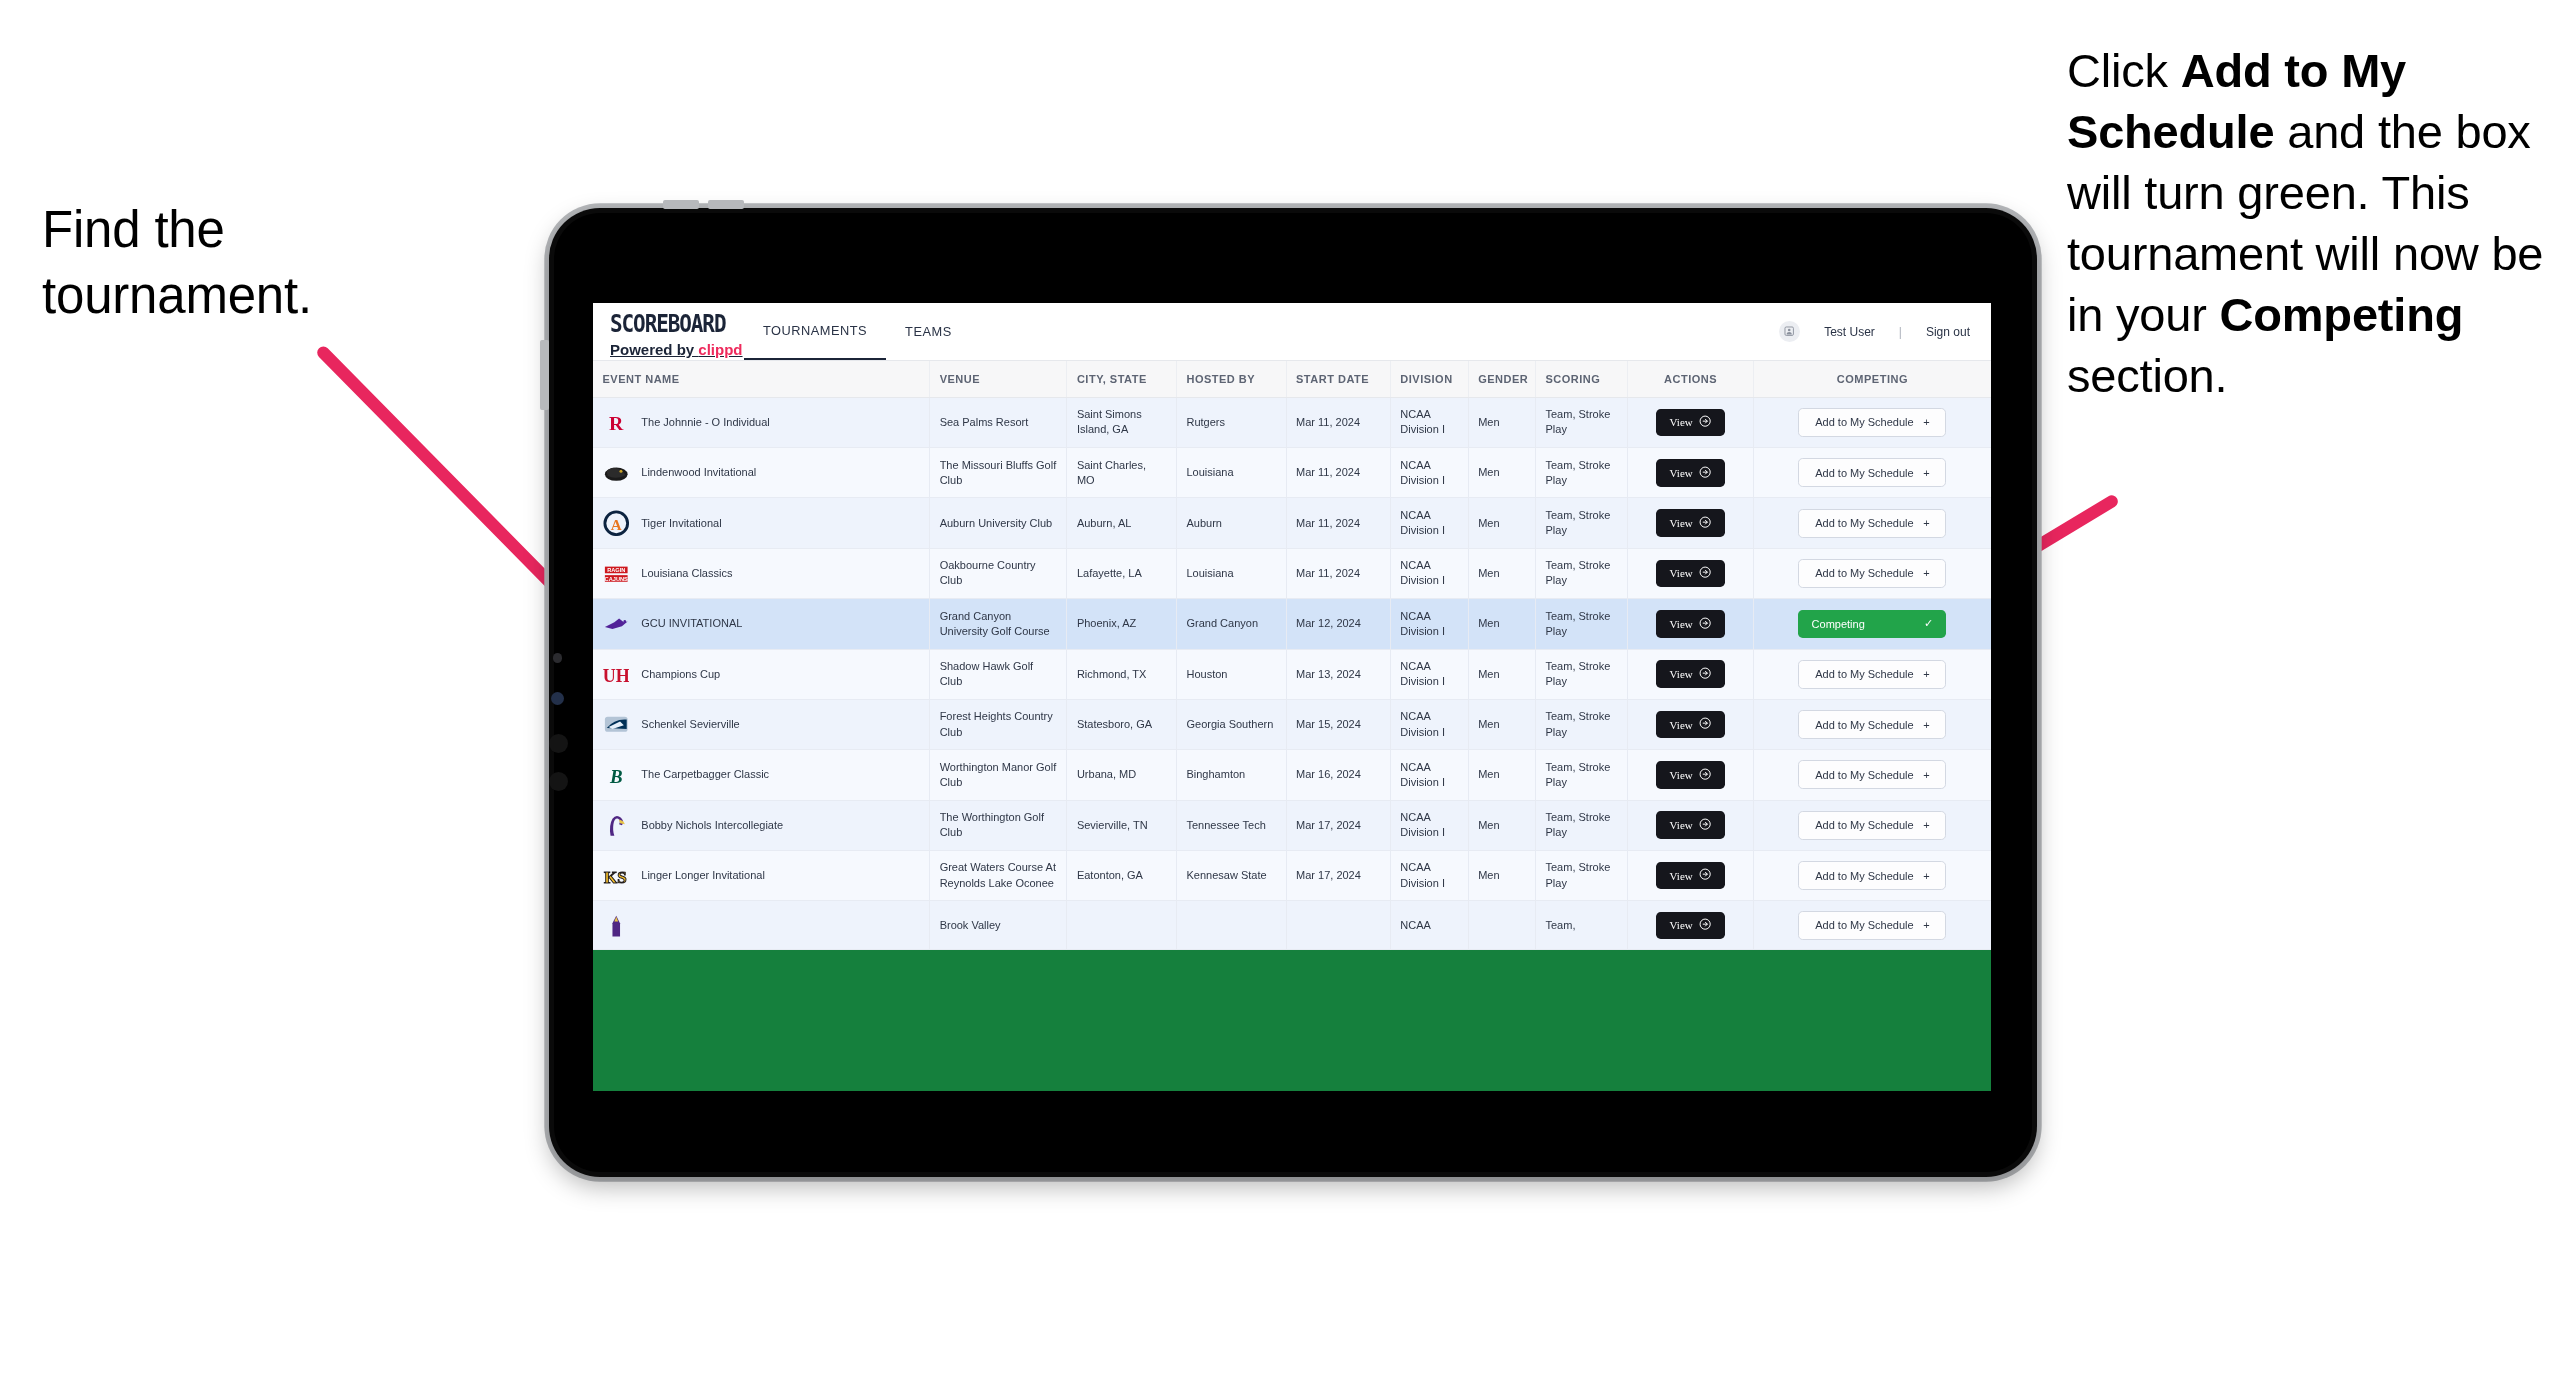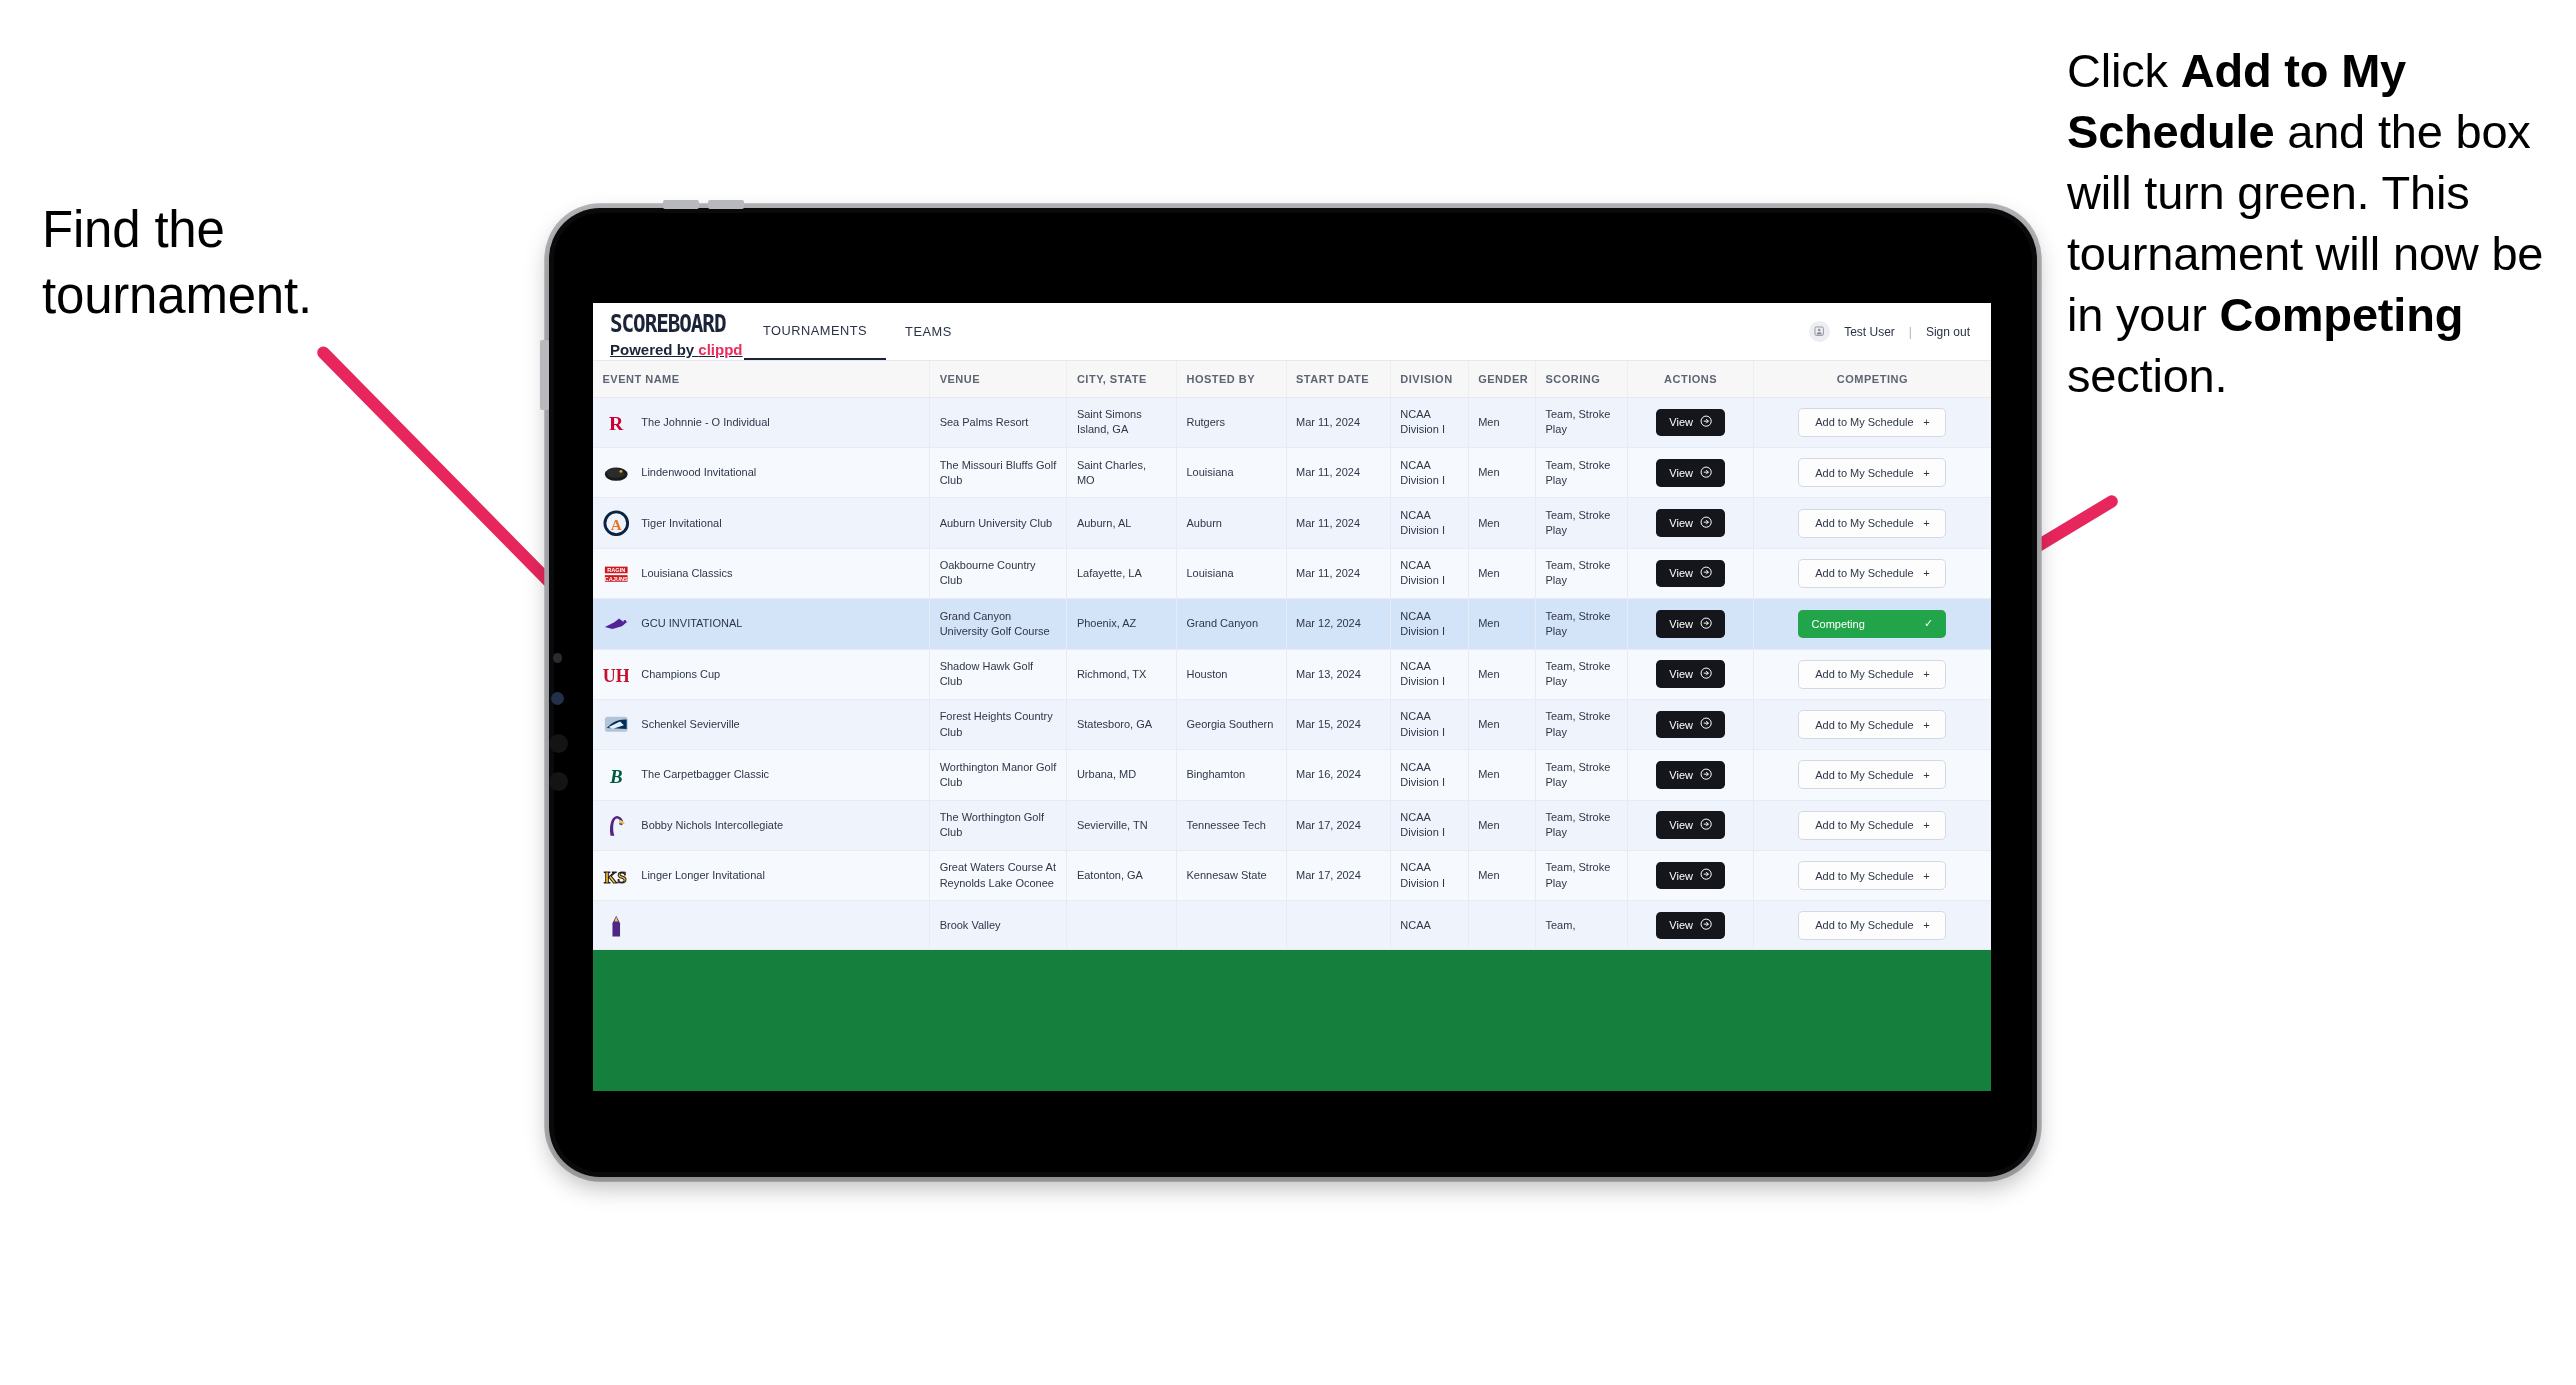--- a/index.html
+++ b/index.html
@@ -42,21 +42,21 @@
           border-bottom:0.9px solid #e6e8ec;position:relative;}
   #brand{padding:8.5px 0 0 17px;width:134px;flex:none;}
   #brand-title{font-family:"DejaVu Sans Mono","Liberation Mono",monospace;
           font-weight:700;font-size:21px;letter-spacing:-1.1px;color:#1b2437;
           line-height:1;transform:scaleY(1.18);transform-origin:left top;}
   #brand-sub{font-size:15px;color:#1b2437;margin-top:8.5px;font-weight:600;text-decoration:underline;}
   #brand-sub .clippd{color:#ee2a5c;font-weight:800;}
   .navtab{display:flex;align-items:center;padding:16px 19px;font-size:12.8px;
           color:#2a3346;letter-spacing:0.5px;cursor:pointer;}
   .navtab.active{border-bottom:2.8px solid #1b2437;font-weight:500;}
-  #header-right{margin-left:auto;display:flex;align-items:center;gap:14px;
+  #header-right{margin-left:auto;display:flex;align-items:center;gap:24px;
           padding-right:21px;font-size:12px;color:#2a3346;}
   #avatar{width:21px;height:21px;border-radius:50%;background:#eceef2;
           display:flex;align-items:center;justify-content:center;}
   #avatar svg{display:block;}
   .hdr-sep{color:#aeb3bd;}
   #sign-out{cursor:pointer;}
 
   
   table{border-collapse:collapse;width:100%;table-layout:fixed;}
   thead th{background:#f7f7f8;border-bottom:0.9px solid #e6e8ec;
@@ -73,21 +73,21 @@
   tbody tr.sel  td{background:#d3e3f8;}
   .ev-cell{display:flex;align-items:center;gap:12.3px;}
   .logo{width:26.5px;height:26.5px;flex:none;display:flex;align-items:center;
         justify-content:center;}
   .ev-name{font-size:11px;color:#2f3747;}
   td.c-date,td.c-div,td.c-gen,td.c-score{white-space:pre-line;}
   th.c-act,th.c-comp,td.c-act,td.c-comp{text-align:center;}
 
   .btn-view{display:inline-flex;align-items:center;gap:6.6px;background:#15161c;
         color:#fff;border:none;border-radius:4.7px;padding:6.6px 13.2px;
-        font-size:11px;cursor:pointer;font-family:Liberation Sans, sans-serif;}
+        font-size:11px;cursor:pointer;font-family:Liberation Serif, serif;}
   .btn-add{display:inline-flex;align-items:center;justify-content:center;
         gap:9.5px;background:#fdfdfe;color:#2f3747;border:0.9px solid #d3d8e2;
         border-radius:4.7px;padding:7.6px 13.2px;font-size:11px;cursor:pointer;
         width:148px;box-sizing:border-box;font-family:inherit;}
   .btn-competing{display:inline-flex;align-items:center;
         justify-content:space-between;background:#22a44a;color:#fff;
         border:none;border-radius:4.7px;padding:7.6px 13.2px;font-size:11px;
         cursor:pointer;width:148px;box-sizing:border-box;font-family:inherit;}
 </style>
 </head>

